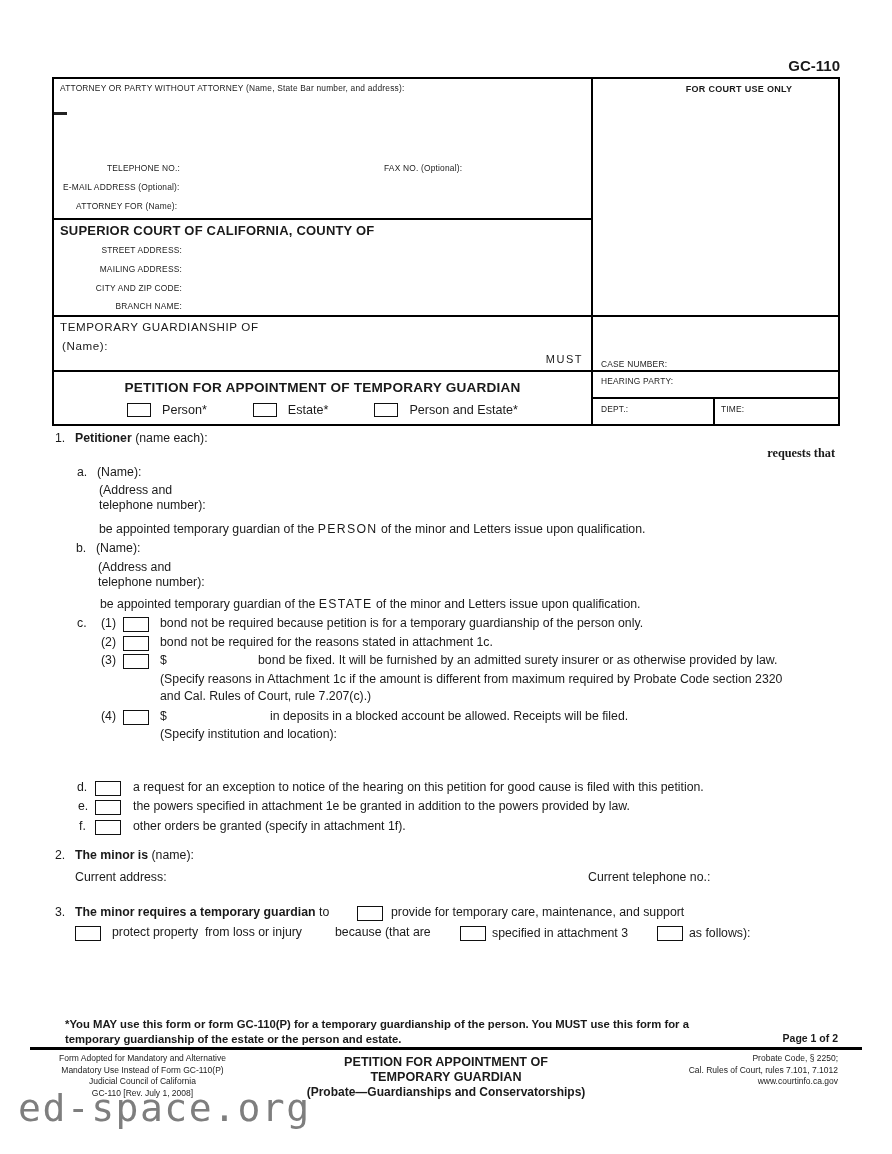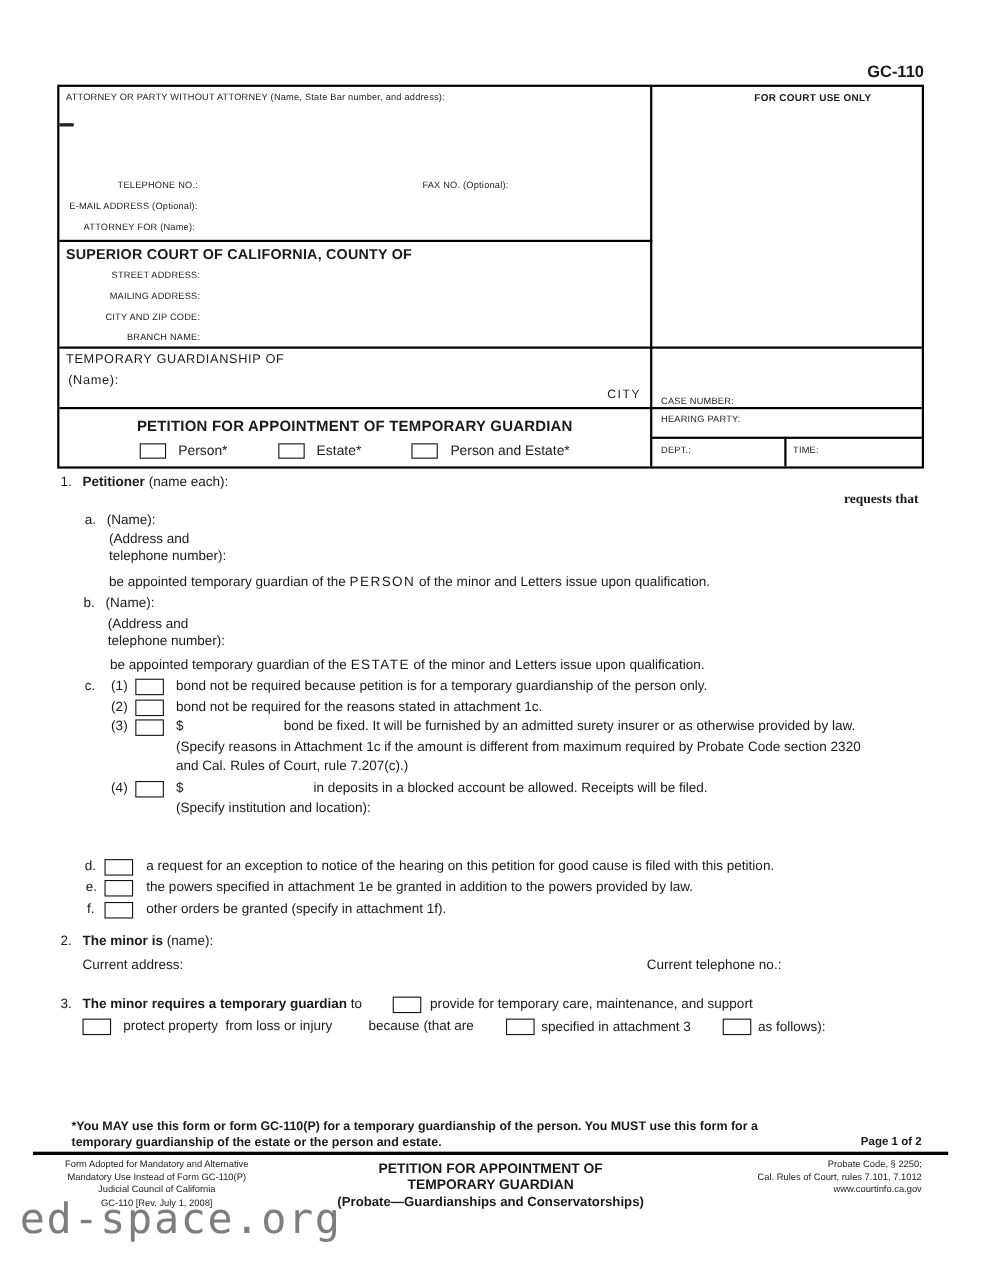--- a/index.html
+++ b/index.html
@@ -61,21 +61,21 @@
     <div class="abs b center" style="left:539px; top:5px; width:292px; font-size:9px; letter-spacing:0.3px;">FOR COURT USE ONLY</div>
 
     <div class="abs court-title" style="left:6px; top:144px;">SUPERIOR COURT OF CALIFORNIA, COUNTY OF</div>
     <div class="abs sm right-align" style="left:0; top:166px; width:128px;">STREET ADDRESS:</div>
     <div class="abs sm right-align" style="left:0; top:185px; width:128px;">MAILING ADDRESS:</div>
     <div class="abs sm right-align" style="left:0; top:204px; width:128px;">CITY AND ZIP CODE:</div>
     <div class="abs sm right-align" style="left:0; top:222px; width:128px;">BRANCH NAME:</div>
 
     <div class="abs caption" style="left:6px; top:241px;">TEMPORARY GUARDIANSHIP OF</div>
     <div class="abs caption" style="left:8px; top:260px;">(Name):</div>
-    <div class="abs minor right-align" style="left:0; top:274px; width:529px;">CITY</div>
+    <div class="abs minor right-align" style="left:0; top:274px; width:529px;">MUST</div>
 
     <div class="abs sm" style="left:547px; top:240px;margin-top:40px;">CASE NUMBER:</div>
     <div class="abs sm" style="left:547px; top:297px;">HEARING PARTY:</div>
     <div class="abs sm" style="left:547px; top:325px;">DEPT.:</div>
     <div class="abs sm" style="left:667px; top:325px;">TIME:</div>
 
     <div class="abs ptitle center" style="left:0; top:301px; width:537px;">PETITION FOR APPOINTMENT OF TEMPORARY GUARDIAN</div>
     <div class="cbrow" style="left:0; top:322px; width:537px; height:18px;">
       <span class="cbgrp">
         <span class="cb-inline"></span>
@@ -128,21 +128,21 @@
   <div class="abs body-txt" style="left:101px; top:653px;">(3)</div>
   <span class="cb" style="left:123px; top:654px;"></span>
   <div class="abs body-txt" style="left:160px; top:653px;">$</div>
   <div class="abs body-txt" style="left:258px; top:653px;">bond be fixed. It will be furnished by an admitted surety insurer or as otherwise provided by law.</div>
   <div class="abs body-txt" style="left:160px; top:672px;">(Specify reasons in Attachment 1c if the amount is different from maximum required by Probate Code section 2320</div>
   <div class="abs body-txt" style="left:160px; top:689px;">and Cal. Rules of Court, rule 7.207(c).)</div>
 
   <div class="abs body-txt" style="left:101px; top:709px;">(4)</div>
   <span class="cb" style="left:123px; top:710px;"></span>
   <div class="abs body-txt" style="left:160px; top:709px;">$</div>
-  <div class="abs body-txt" style="left:285px; top:709px;">in deposits in a blocked account be allowed. Receipts will be filed.</div>
+  <div class="abs body-txt" style="left:270px; top:709px;">in deposits in a blocked account be allowed. Receipts will be filed.</div>
   <div class="abs body-txt" style="left:160px; top:727px;">(Specify institution and location):</div>
 
   <div class="abs body-txt" style="left:77px; top:780px;">d.</div>
   <span class="cb" style="left:95px; top:781px;"></span>
   <div class="abs body-txt" style="left:133px; top:780px;">a request for an exception to notice of the hearing on this petition for good cause is filed with this petition.</div>
 
   <div class="abs body-txt" style="left:78px; top:799px;">e.</div>
   <span class="cb" style="left:95px; top:800px;"></span>
   <div class="abs body-txt" style="left:133px; top:799px;">the powers specified in attachment 1e be granted in addition to the powers provided by law.</div>
 

